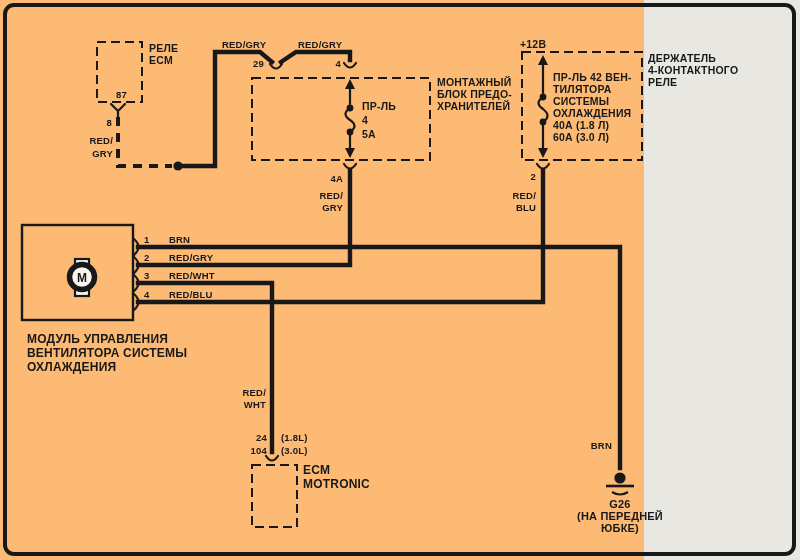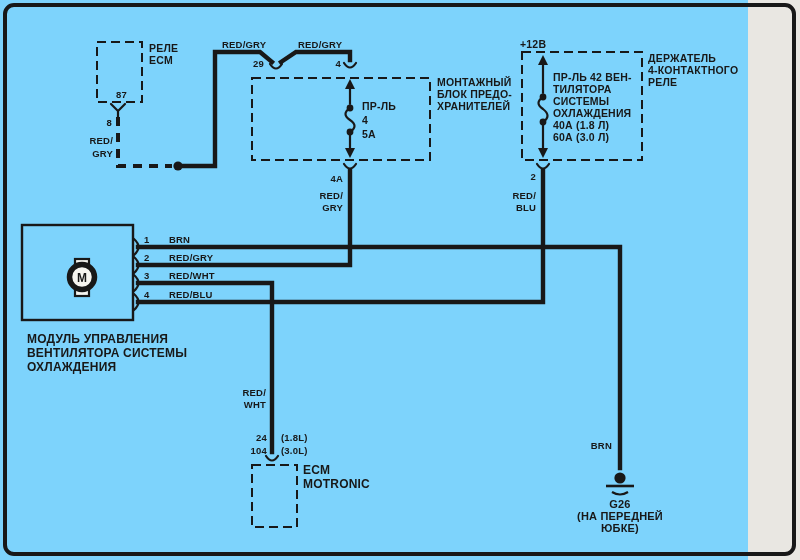--- a/index.html
+++ b/index.html
@@ -1,16 +1,16 @@
 <!DOCTYPE html>
 <html><head>
 <meta charset="utf-8">
 <style>
   html,body{margin:0;padding:0;background:#e9e7e2;}
-  .stage{width:748px;height:560px;position:relative;background:#7dd3fc;text-align:center;}
+  .stage{width:644px;height:560px;position:relative;background:#fdba74;text-align:center;}
   svg text{font-family:"Liberation Sans","DejaVu Sans",sans-serif;font-weight:700;fill:#181818;letter-spacing:.2px;}
   .fs9 {font-size:9.5px;}
   .fs10{font-size:10.5px;}
   .fs11{font-size:11px;}
   .fs12{font-size:12px;}
   .end {text-anchor:end;}
   .mid {text-anchor:middle;}
   .wire {stroke:#181818;stroke-width:4.4;fill:none;stroke-linecap:square;}
   .wire-d{stroke:#181818;stroke-width:4;fill:none;stroke-dasharray:9 7;stroke-linecap:butt;}
   .thin {stroke:#181818;stroke-width:2.2;fill:none;stroke-linecap:round;}

